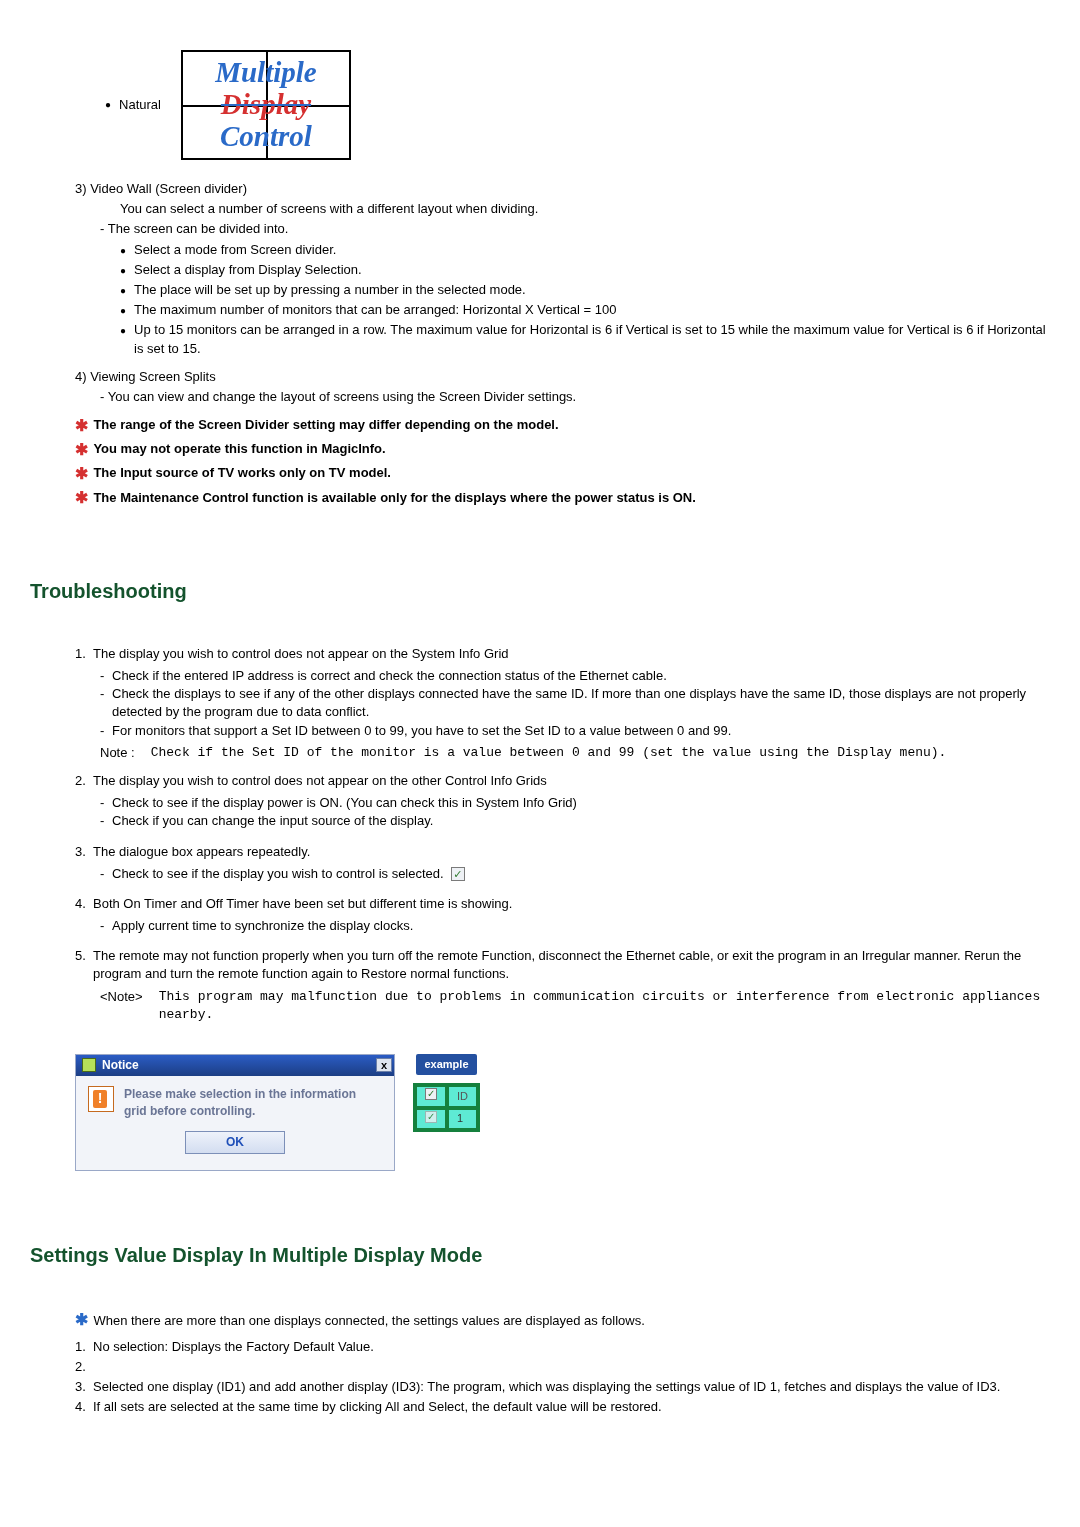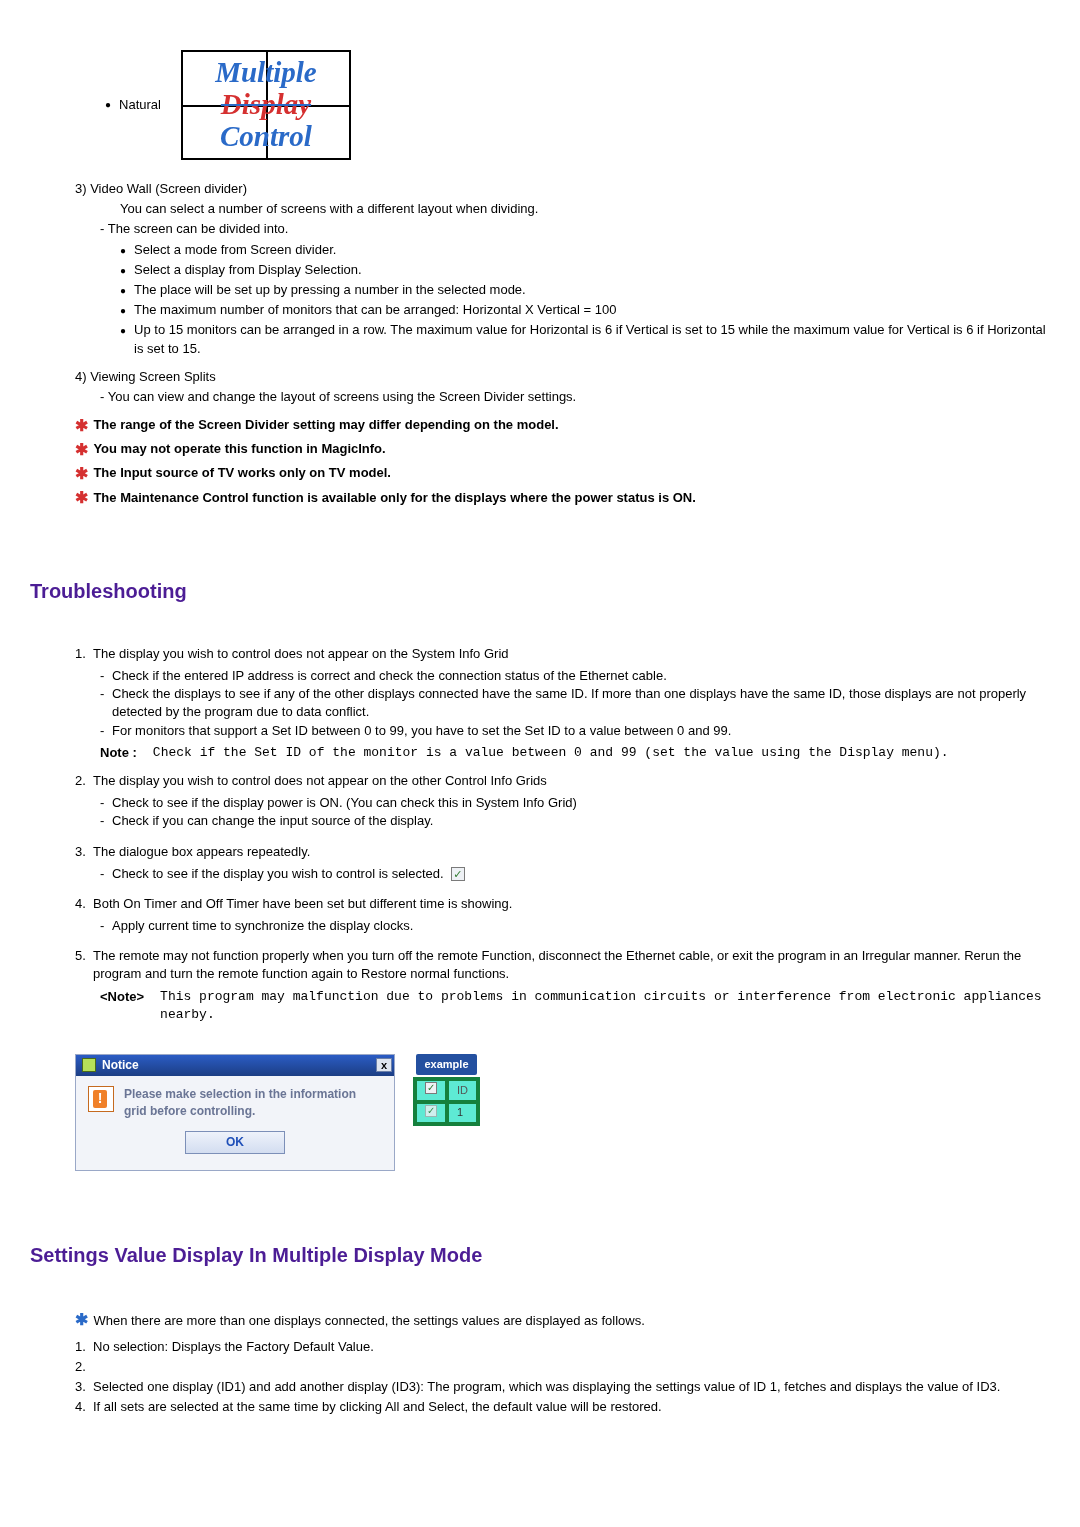--- a/index.html
+++ b/index.html
@@ -85,28 +85,28 @@
     .warn-row {
       margin-left: 45px;
       margin-bottom: 6px;
       font-weight: bold;
     }
 
     h2.section-head {
       font-size: 20px;
       font-weight: bold;
       margin: 70px 0 40px 0;
-      color: #4c1d95;
+      color: #14532d;
     }
 
     .ol-item { display: flex; margin-left: 45px; margin-bottom: 4px; }
     .ol-item .num { min-width: 18px; }
     .sub-dash { display: flex; margin-left: 70px; }
     .sub-dash .dash { min-width: 12px; }
-    .note-label { font-weight: bold; margin-right: 8px; }
+    .note-label { font-weight: normal; margin-right: 8px; }
     .note-row { display: flex; margin-left: 70px; margin-top: 4px; margin-bottom: 10px; }
     .note-row .content { flex: 1; padding-left: 8px; font-family: Liberation Mono, monospace; }
 
     .checkbox-icon {
       display: inline-block;
       width: 14px;
       height: 14px;
       border: 1px solid #7a7a7a;
       background: #eef1f5;
       position: relative;
@@ -198,21 +198,21 @@
       background: linear-gradient(#eef2fb, #d3ddf0);
       color: #1f4fb8;
       font-weight: bold;
       text-align: center;
       padding: 2px 0;
     }
     .example-col {
       display: flex;
       flex-direction: column;
       align-items: center;
-      gap: 2px;
+      gap: 8px;
     }
     .example-badge {
       background: #2450a0;
       color: #fff;
       font-weight: bold;
       padding: 3px 8px;
       font-size: 11px;
       border-radius: 2px;
     }
     .mini-table {

